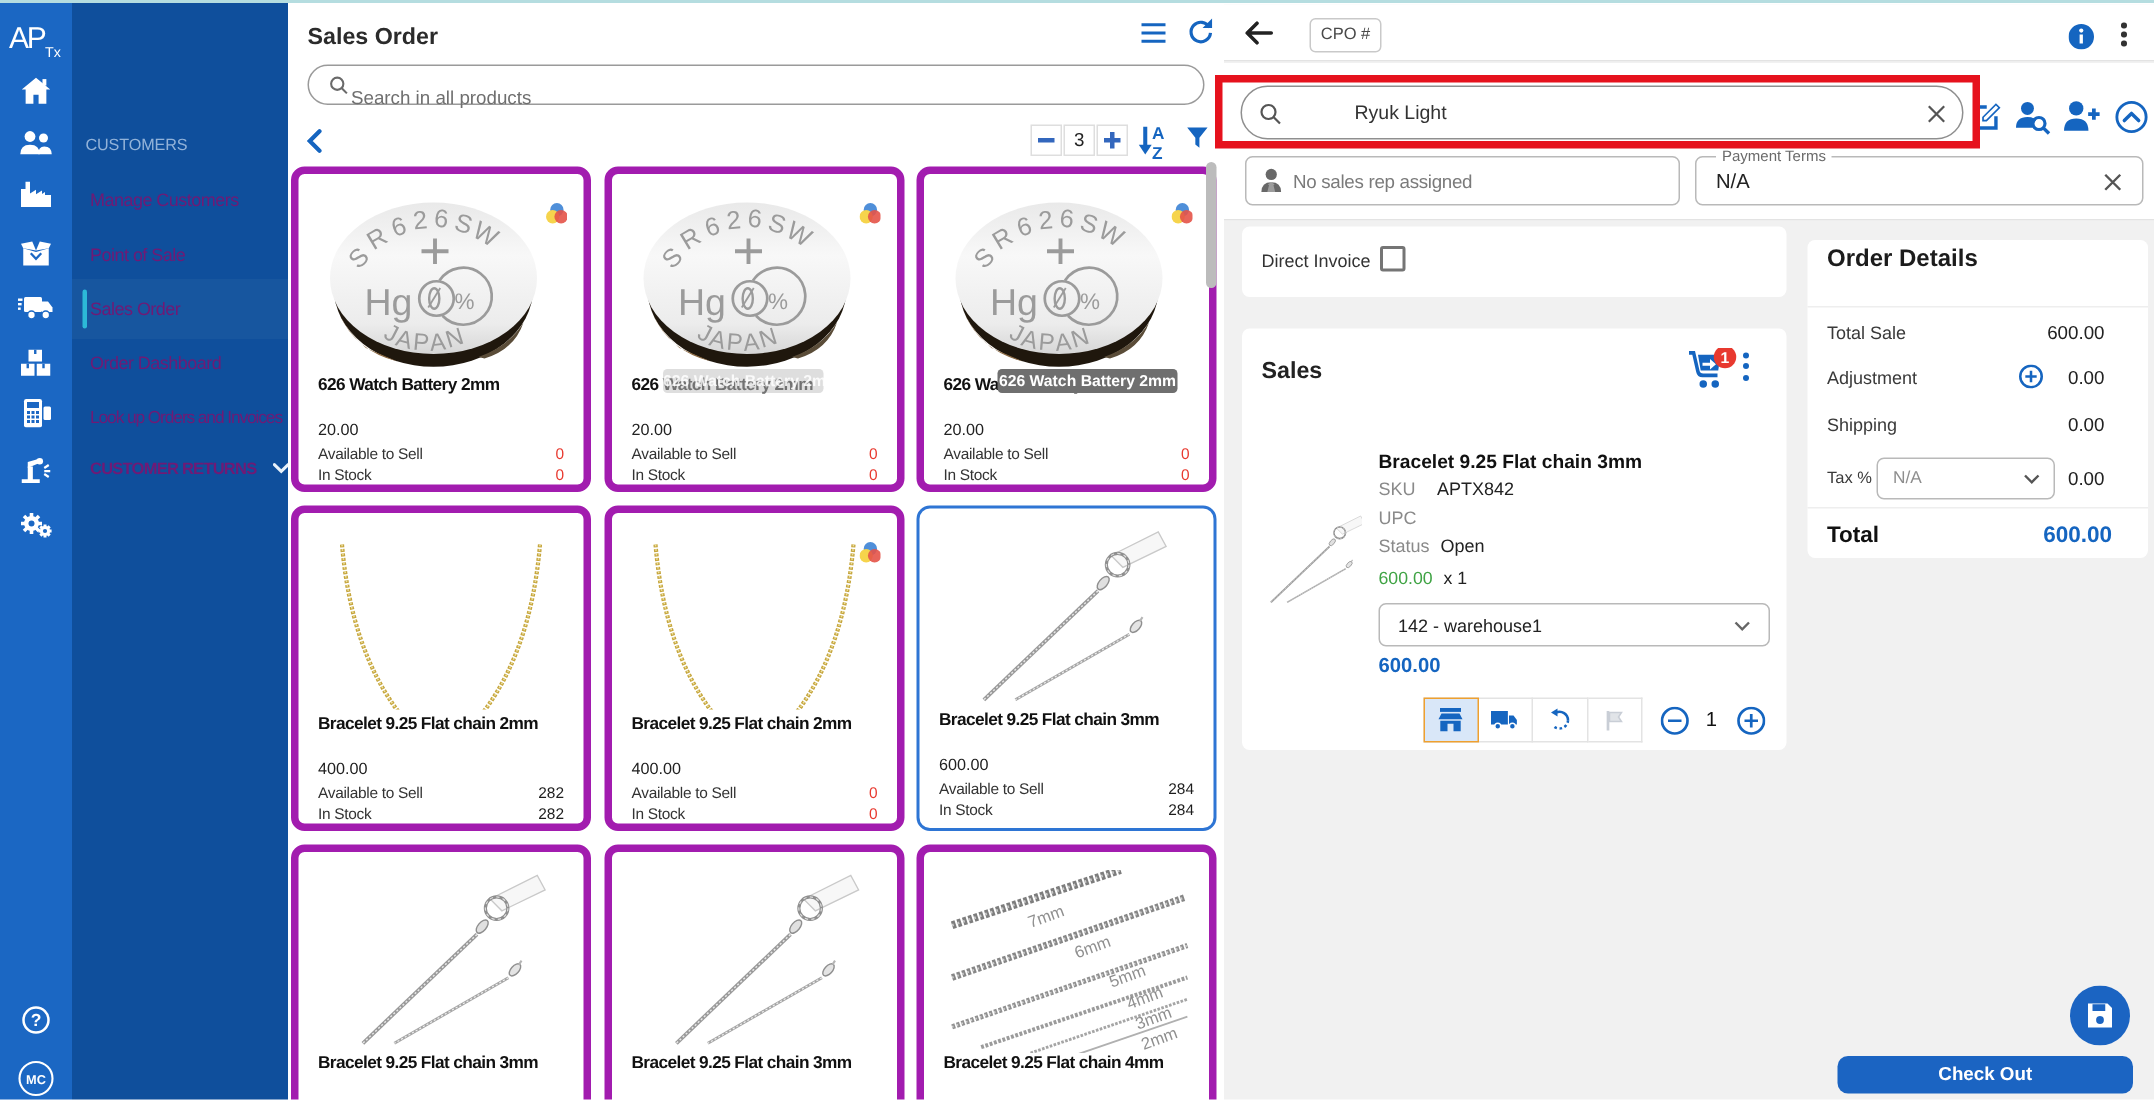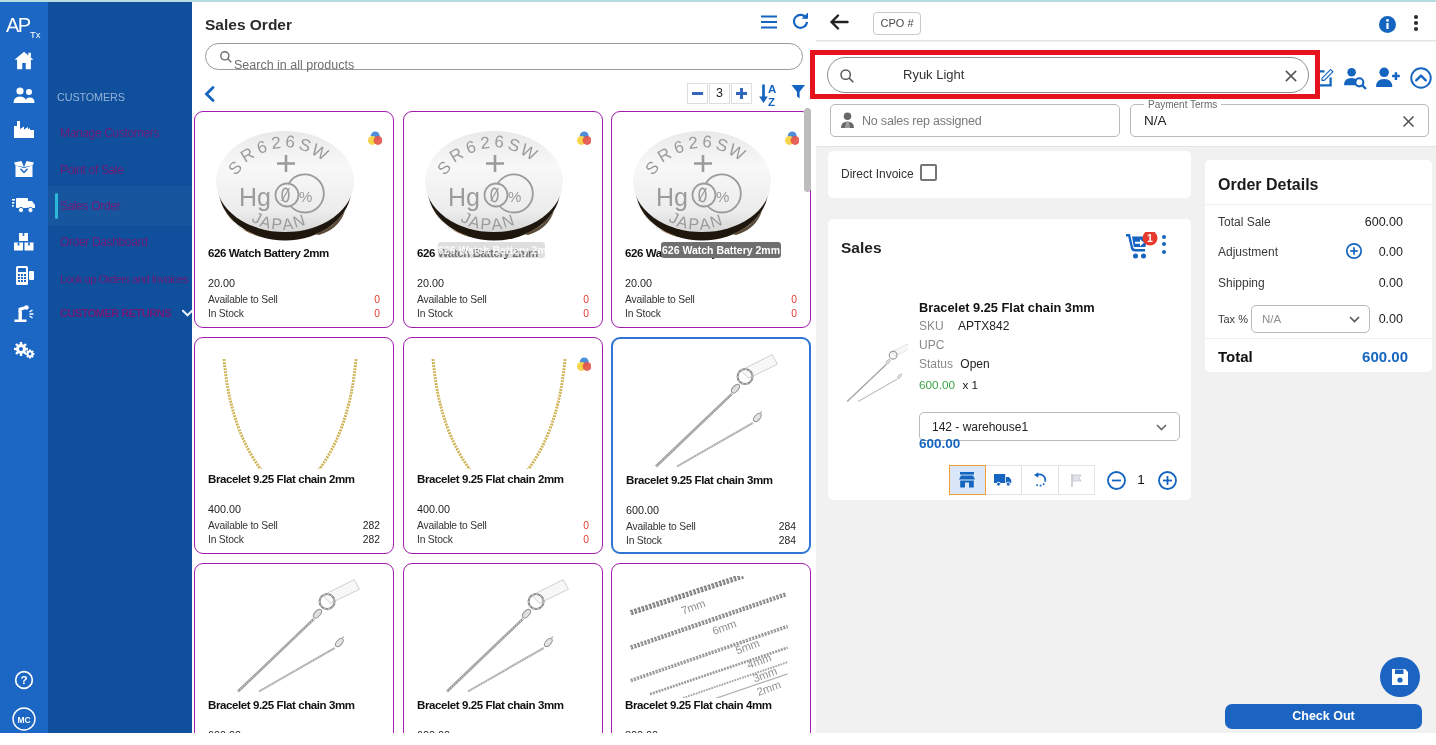--- a/index.html
+++ b/index.html
@@ -13,21 +13,21 @@
 #iconcol { left:0; top:2px; width:48px; height:742px; background:#1b67c3; }
 #menucol { left:48px; top:2px; width:144px; height:742px; background:#0f4f9c; }
 .micon { position:absolute; left:0; width:48px; display:flex; justify-content:center; }
 .mitem { position:absolute; left:60px; color:#701a75; font-size:12px; letter-spacing:-0.35px; white-space:nowrap; }
 .mhead { position:absolute; left:57px; color:#93b3d9; font-size:10.8px; letter-spacing:-0.1px; white-space:nowrap; }
 #selitem { position:absolute; left:48px; width:144px; height:40px; top:186px; background:#17569f; }
 #selbar { position:absolute; left:7px; top:7px; width:3px; height:26px; background:#2cb9d8; border-radius:2px; }
 
 #midpanel { left:192px; top:2px; width:624px; height:743px; background:#fff; }
 .card { position:absolute; width:200px; height:217px; background:#fff;
-  border:1px solid #a21caf; border-radius:9px; }
+  border:5px solid #a21caf; border-radius:9px; }
 .card .title { position:absolute; left:13px; top:135px; font-size:11.5px; letter-spacing:-0.4px; font-weight:bold; color:#111; white-space:nowrap; }
 .card .price { position:absolute; left:13px; top:165px; font-size:10.8px; color:#222; }
 .card .l1 { position:absolute; left:13px; top:182px; font-size:10.3px; letter-spacing:-0.2px; color:#333; }
 .card .l2 { position:absolute; left:13px; top:196px; font-size:10.3px; letter-spacing:-0.2px; color:#333; }
 .card .v1 { position:absolute; right:13px; top:182px; font-size:10.3px; }
 .card .v2 { position:absolute; right:13px; top:196px; font-size:10.3px; }
 .red { color:#e8392f; }
 .blk { color:#1c1c1c; }
 .cwheel { position:absolute; right:11px; top:19px; width:14.5px; height:14.5px; }
 
@@ -479,21 +479,21 @@
         <div style="width:4px;height:4px;border-radius:50%;background:#1565c0"></div>
       </div>
       <svg style="position:absolute; left:8px; top:118px" width="72" height="72" viewBox="0 0 160 135">
           <use href="#silverchain"></use>
         </svg>
       <div style="position:absolute; left:91px; top:81px; font-size:12.8px; font-weight:bold; color:#111;">Bracelet 9.25 Flat chain 3mm</div>
       <div style="position:absolute; left:91px; top:100px; font-size:12px; color:#8a8a8a;">SKU <span style="color:#222; margin-left:11px;">APTX842</span></div>
       <div style="position:absolute; left:91px; top:119px; font-size:12px; color:#8a8a8a;">UPC</div>
       <div style="position:absolute; left:91px; top:138px; font-size:12px; color:#8a8a8a;">Status <span style="color:#222; margin-left:4px;">Open</span></div>
       <div style="position:absolute; left:91px; top:159px; font-size:11.8px; color:#3fa344;">600.00 <span style="color:#222; margin-left:4px;">x 1</span></div>
-      <div style="position:absolute; left:91px; top:193px; width:261px; height:29px; border:1px solid #b9b9b9; border-radius:5px;">
+      <div style="position:absolute; left:91px; top:183px; width:261px; height:29px; border:1px solid #b9b9b9; border-radius:5px;">
         <span style="position:absolute; left:12px; top:7px; font-size:12px; color:#222;">142 - warehouse1</span>
         <svg style="position:absolute; right:12px; top:11px" width="11" height="7" viewBox="0 0 11 7">
             <path d="M1 1 L5.5 5.5 L10 1" stroke="#666" stroke-width="1.6" fill="none"></path>
           </svg>
       </div>
       <div style="position:absolute; left:91px; top:217px; font-size:13.5px; font-weight:bold; color:#1565c0;">600.00</div>
       <div style="position:absolute; left:121px; top:246px; width:146px; height:30px; display:flex;">
         <div style="width:36.5px; height:30px; background:#d9e7f8; border:1px solid #efa02f; display:flex; align-items:center; justify-content:center;">
           <svg width="18" height="16" viewBox="0 0 18 16">
               <rect x="2" y="0" width="14" height="2.6" fill="#1565c0"></rect>
@@ -531,21 +531,21 @@
       </svg>
       <div style="position:absolute; left:308px; top:253px; font-size:13.5px; color:#111; width:10px; text-align:center;">1</div>
       <svg style="position:absolute; left:330px; top:252px" width="19" height="19" viewBox="0 0 19 19">
         <circle cx="9.5" cy="9.5" r="8.5" fill="none" stroke="#1565c0" stroke-width="1.8"></circle>
         <line x1="5" y1="9.5" x2="14" y2="9.5" stroke="#1565c0" stroke-width="1.8"></line>
         <line x1="9.5" y1="5" x2="9.5" y2="14" stroke="#1565c0" stroke-width="1.8"></line>
       </svg>
     </div>
 
     <div class="rcard" style="left:389px; top:157px; width:227px; height:212px;">
-      <div style="position:absolute; left:13px; top:16px; font-size:16px; font-weight:bold; color:#1c1c1c;">Order Details</div>
+      <div style="position:absolute; left:13px; top:4px; font-size:16px; font-weight:bold; color:#1c1c1c;">Order Details</div>
       <div style="position:absolute; left:0; top:44px; width:227px; height:1px; background:#eee;"></div>
       <div style="position:absolute; left:13px; top:55px; font-size:12px; color:#3a3a3a;">Total Sale</div>
       <div style="position:absolute; right:29px; top:55px; font-size:12.5px; color:#222;">600.00</div>
       <div style="position:absolute; left:13px; top:85px; font-size:12px; color:#3a3a3a;">Adjustment</div>
       <svg style="position:absolute; left:141px; top:83px" width="16" height="16" viewBox="0 0 19 19">
         <circle cx="9.5" cy="9.5" r="8.5" fill="none" stroke="#1565c0" stroke-width="2"></circle>
         <line x1="5" y1="9.5" x2="14" y2="9.5" stroke="#1565c0" stroke-width="2"></line>
         <line x1="9.5" y1="5" x2="9.5" y2="14" stroke="#1565c0" stroke-width="2"></line>
       </svg>
       <div style="position:absolute; right:29px; top:85px; font-size:12.5px; color:#222;">0.00</div>

